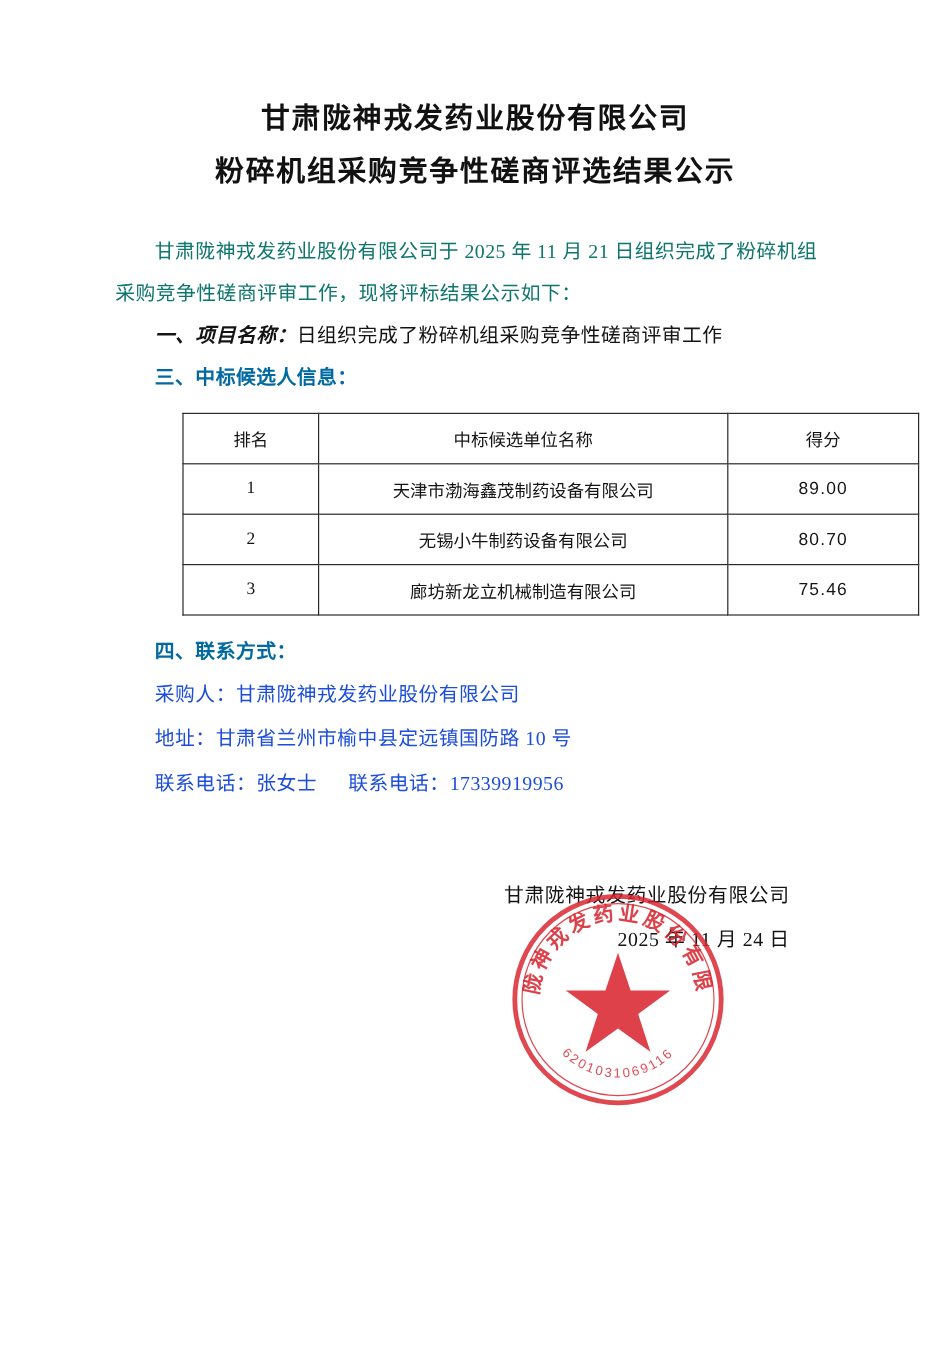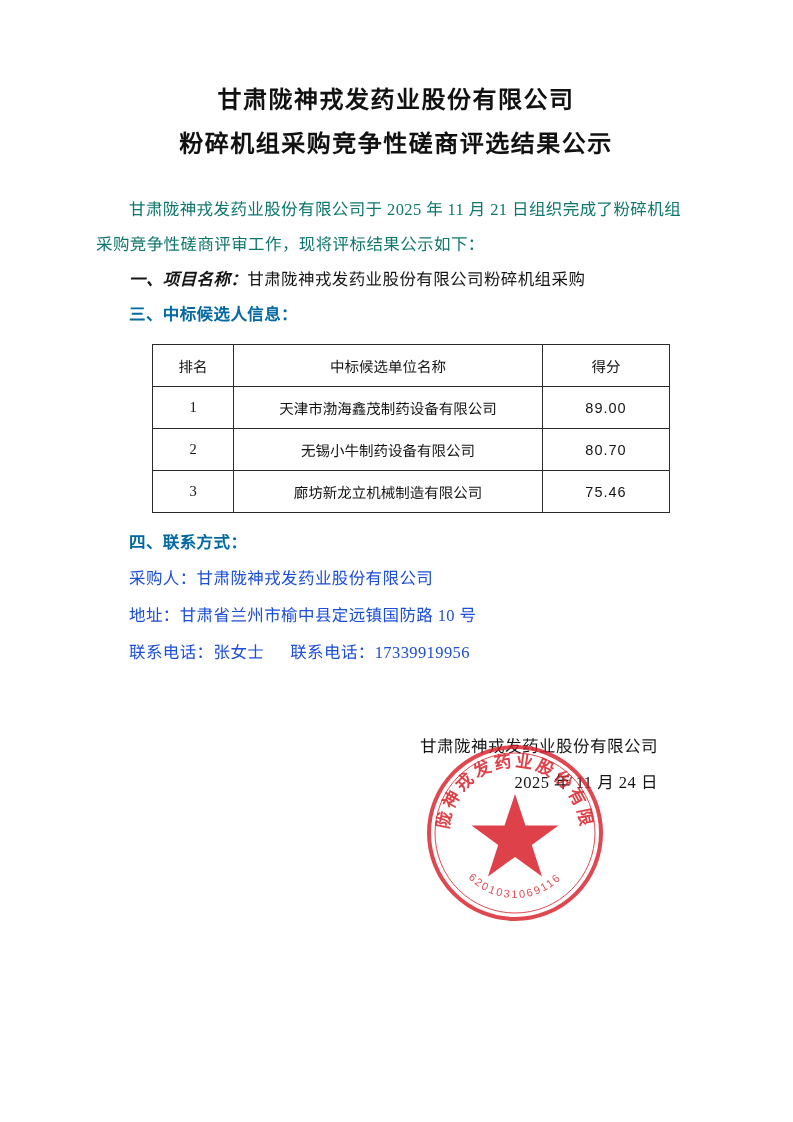--- a/index.html
+++ b/index.html
@@ -78,21 +78,21 @@
     width: 490px;
     table-layout: fixed;
   }
   table.bid-table th,
   table.bid-table td {
     border: 1px solid #2a2a2a;
     text-align: center;
     font-size: 14.5px;
     color: #141414;
     height: 41px;
-    padding: 0 4px;
+    padding: 0 20px;
   }
   table.bid-table th {
     font-weight: normal;
   }
   table.bid-table .col-rank { width: 72px; }
   table.bid-table .col-name { width: 300px; }
   table.bid-table .col-score { width: 118px; }
   table.bid-table td.score {
     font-family: Liberation Sans, sans-serif;
     letter-spacing: 1px;
@@ -142,21 +142,21 @@
   <div class="doc-body">
 
     <div class="title-block">
       <div class="title-line">甘肃陇神戎发药业股份有限公司</div>
       <div class="title-line">粉碎机组采购竞争性磋商评选结果公示</div>
     </div>
 
     <p class="para">甘肃陇神戎发药业股份有限公司于 2025 年 11 月 21 日组织完成了粉碎机组采购竞争性磋商评审工作，现将评标结果公示如下：</p>
 
     <p class="section-item">
-      <span class="label">一、项目名称：</span><span>甘肃陇神戎发药业股份有限公司粉碎机组采购</span>
+      <span class="label">一、项目名称：</span><span>日组织完成了粉碎机组采购竞争性磋商评审工作</span>
     </p>
 
 
     <p class="section-head">三、中标候选人信息：</p>
 
     <table class="bid-table">
       <thead>
         <tr>
           <th class="col-rank">排名</th>
           <th class="col-name">中标候选单位名称</th>

